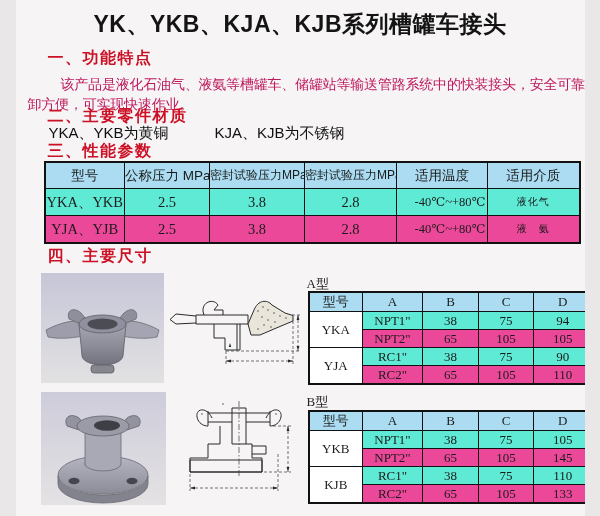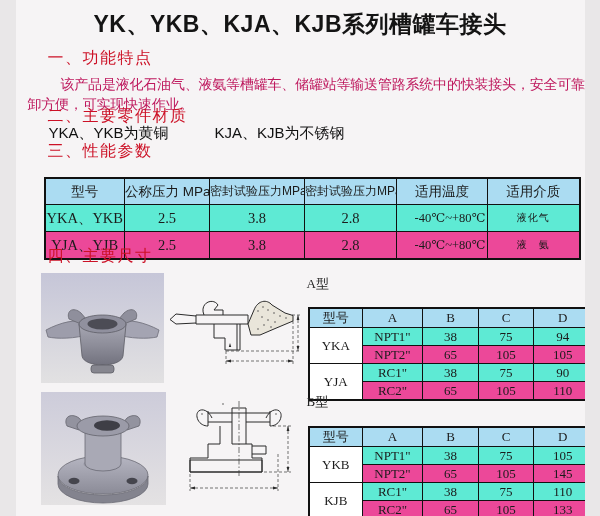--- a/index.html
+++ b/index.html
@@ -6,36 +6,36 @@
   .page{
     position:relative;width:569px;height:516px;margin:0 auto;
     background:#f6f4f5;overflow:hidden;
     font-family:"Liberation Sans","DejaVu Sans",sans-serif;color:#1b1b1b;
   }
   .title{
     position:absolute;top:9px;left:0;width:100%;text-align:center;
     font-size:23px;font-weight:bold;letter-spacing:.5px;color:#141414;margin:0;
   }
   .sec-heading{
-    position:absolute;left:32px;font-size:16px;font-weight:normal;
+    position:absolute;left:32px;font-size:16px;font-weight:bold;
     color:#cc1126;letter-spacing:1.5px;white-space:nowrap;
   }
   .h1{top:48px}.h2{top:106px}.h3{top:141px}.h4{top:246px}
   .body-text{
     position:absolute;left:4px;top:66px;width:594px;margin:8px;
     font-size:14px;line-height:20px;letter-spacing:-.2px;text-indent:33px;color:#be185d;
   }
   .materials{
     position:absolute;left:33px;top:124px;font-size:15px;color:#111;white-space:nowrap;
   }
   .materials .gap{display:inline-block;width:46px;}
   
   table{border-collapse:collapse;table-layout:fixed;position:absolute;background:#fff;}
   table, table th, table td{border:1px solid #111;}
-  table{border-width:2px;margin-top:16px;}
+  table{border-width:2px;}
   th,td{padding:0;text-align:center;vertical-align:middle;overflow:hidden;white-space:nowrap;}
   th{background:#abdcf2;font-weight:normal;}
   tr.w td{background:#5eead4;}
   tr.y td{background:#ec4899;}
   td.model{background:#ffffff !important;}
   
   #perf-table{left:28px;top:161px;width:537px;}
   #perf-table th{height:25px;font-size:13.5px;font-family:"Liberation Sans","DejaVu Sans",sans-serif;}
   #perf-table th:nth-child(3),#perf-table th:nth-child(4){font-size:12px;}
   #perf-table td{height:26px;font-size:14.5px;font-family:"Liberation Serif","DejaVu Serif",serif;}

